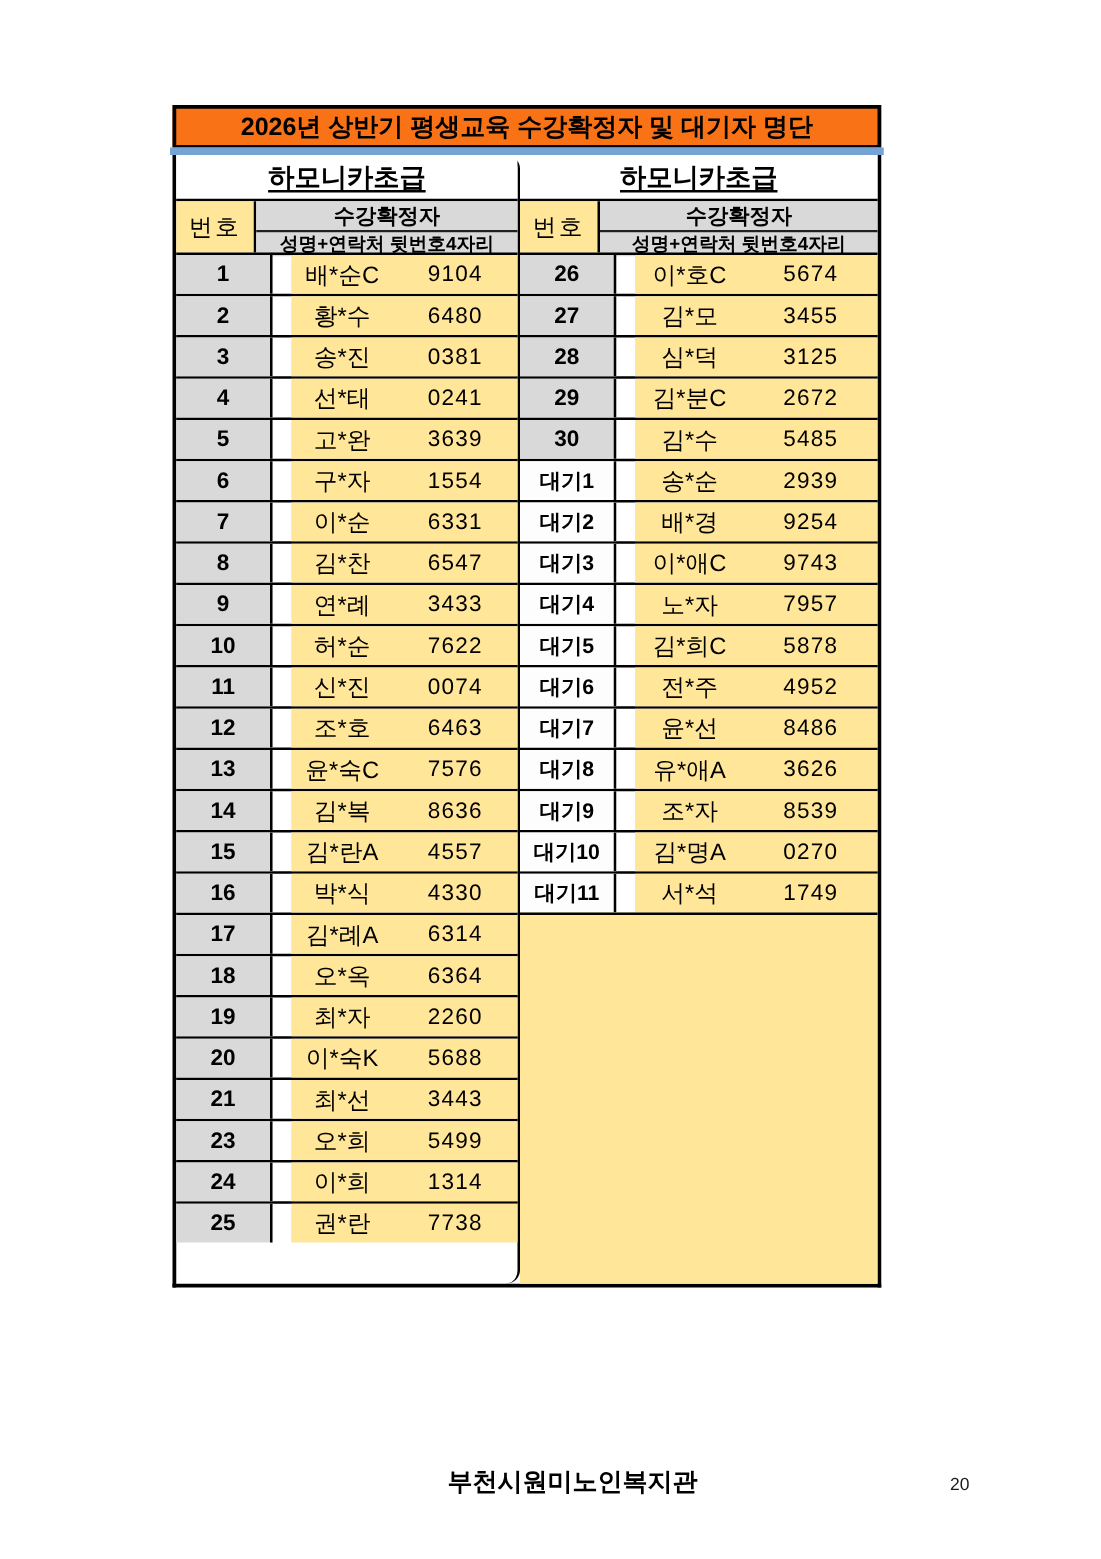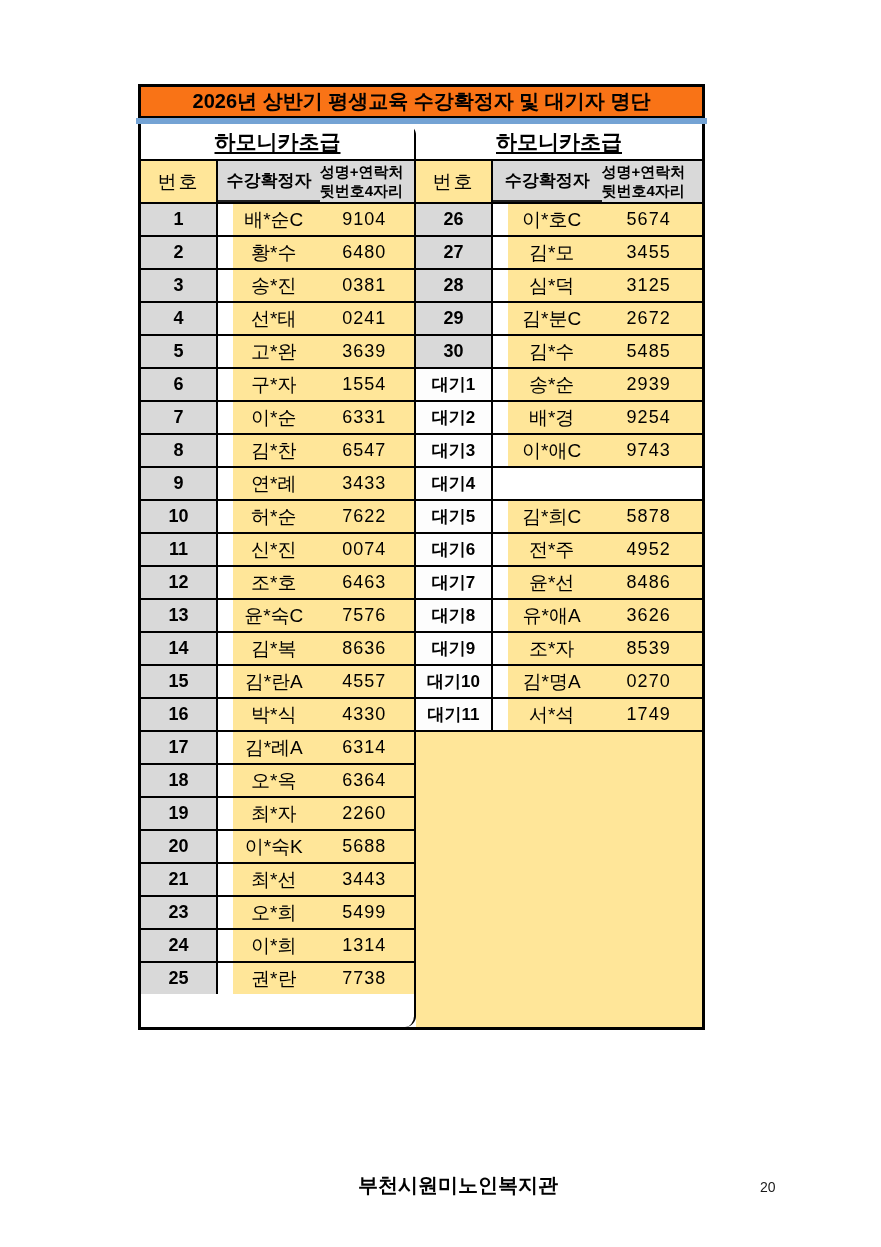--- a/index.html
+++ b/index.html
@@ -58,30 +58,30 @@
     text-decoration: underline;
     text-decoration-thickness: 2px;
     text-underline-offset: 3px;
   }
   .subheader {
     display: flex;
     height: 43px;
     border-top: 2px solid #000;
   }
   .subheader .col-no {
-    width: 77px;
+    width: 64px;
     background: #FFE699;
     border-right: 2px solid #000;
     display: flex;
     align-items: center;
     justify-content: center;
     font-size: 19px;
     letter-spacing: 2px;
   }
-  .col-right { flex: 1; display: flex; flex-direction: row; }
+  .col-right { flex: 1; display: flex; flex-direction: column; }
   .col-right .sub1 {
     flex: 1.08;
     background: #D9D9D9;
     border-bottom: 2px solid #202020;
     display: flex; align-items: center; justify-content: center;
     font-weight: bold; font-size: 17px;
   }
   .col-right .sub2 {
     flex: 1;
     background: #D9D9D9;
@@ -381,20 +381,24 @@
           </div>
           <div class="row wait">
             <div class="cell-no">대기3</div>
             <div class="cell-val">
               <span class="name">이*애C</span>
               <span class="digits">9743</span>
             </div>
           </div>
           <div class="row wait">
             <div class="cell-no">대기4</div>
+            <div class="cell-val">
+              <span class="name">노*자</span>
+              <span class="digits">7957</span>
+            </div>
           </div>
           <div class="row wait">
             <div class="cell-no">대기5</div>
             <div class="cell-val">
               <span class="name">김*희C</span>
               <span class="digits">5878</span>
             </div>
           </div>
           <div class="row wait">
             <div class="cell-no">대기6</div>

